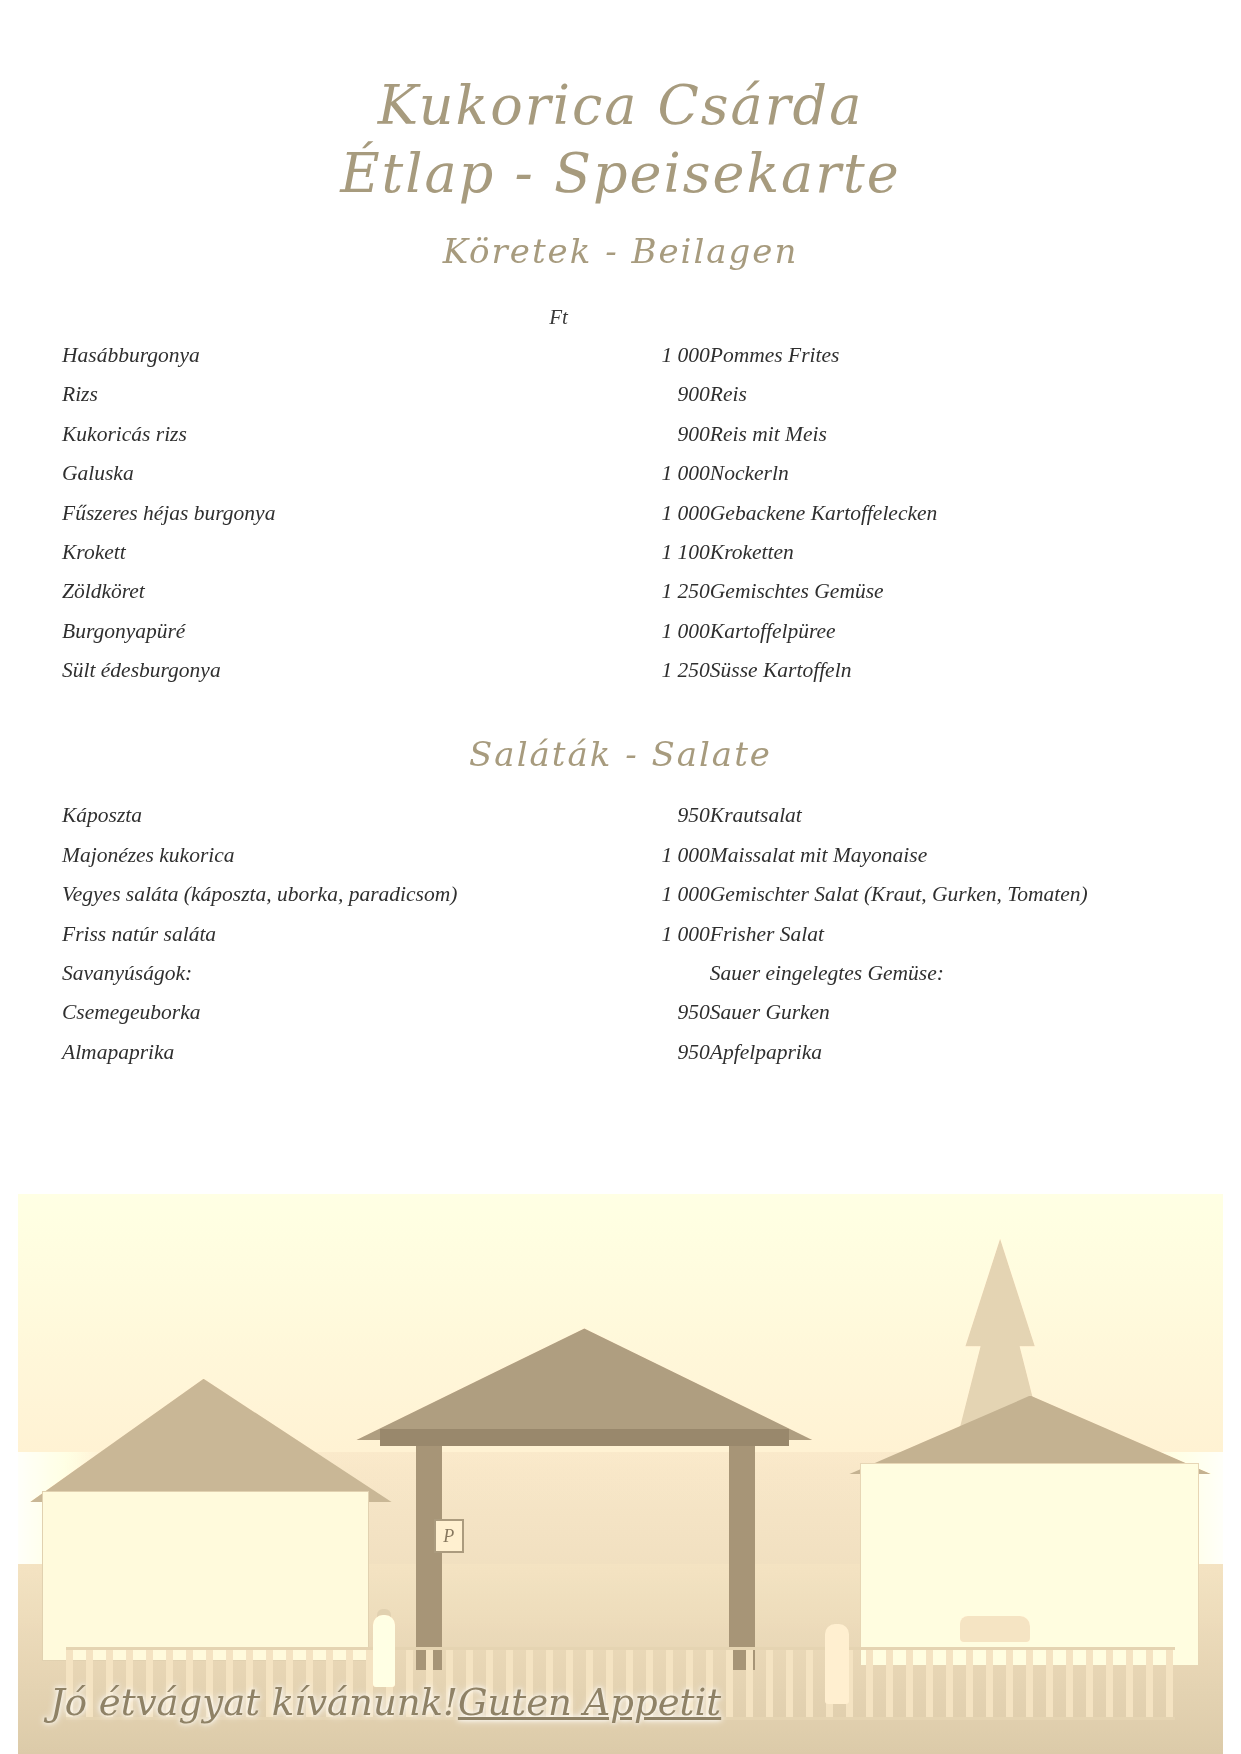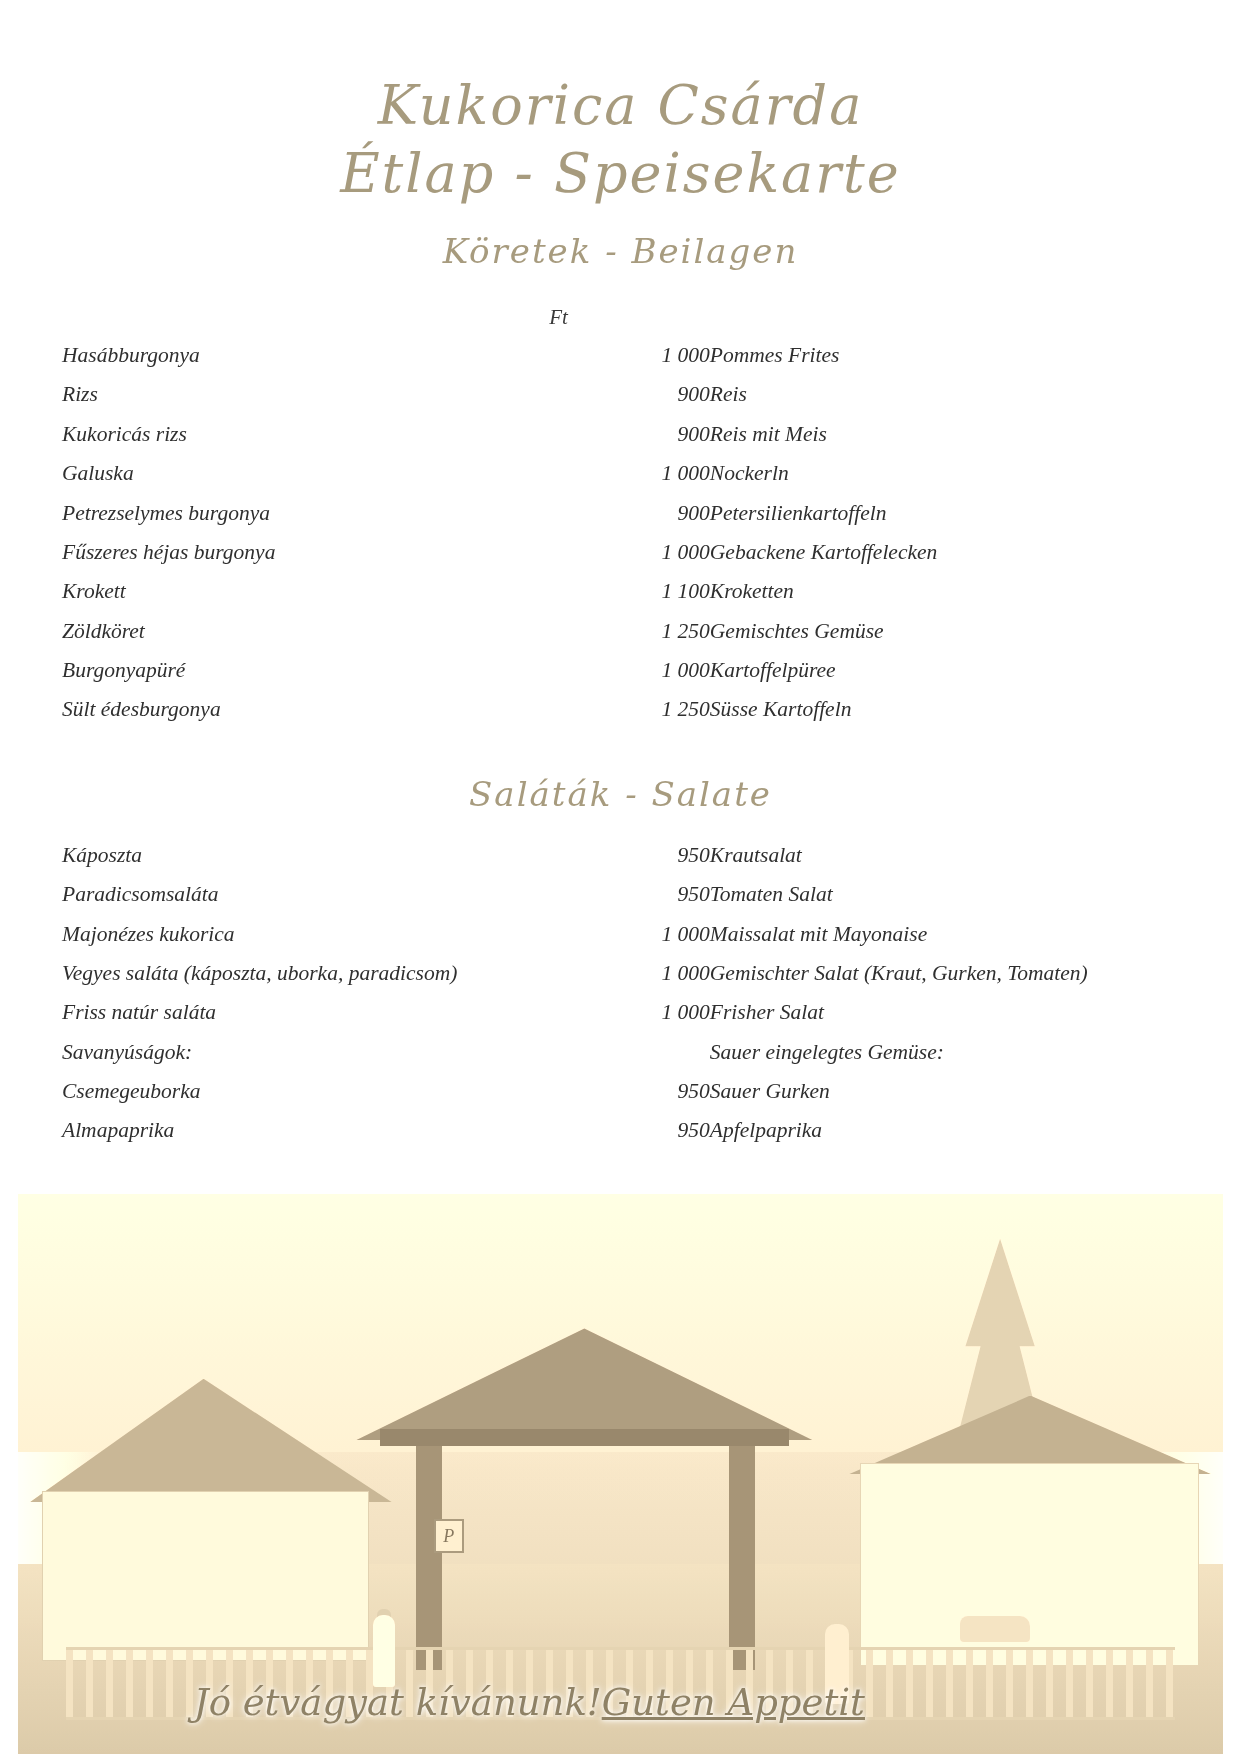--- a/index.html
+++ b/index.html
@@ -200,21 +200,21 @@
   }
   .note-block .note-de {
     margin-top: 22px;
   }
 
   .appetit {
     position: absolute;
     bottom: 30px;
     left: 0; right: 0;
     display: flex;
-    justify-content: flex-end;
+    justify-content: flex-start;
     padding: 0 46px;
     box-sizing: border-box;
     font-family: "DejaVu Serif", serif;
     font-style: italic;
     font-size: 37px;
     color: #8f8266;
     text-shadow: 0 0 4px #fff, 0 0 8px #fff;
   }
   .appetit .hu { margin-left: 4px; }
   .appetit .de { margin-right: 330px; text-decoration: underline; }
@@ -249,25 +249,20 @@
           <td class="col-hu">Kukoricás rizs</td>
           <td class="col-price">900</td>
           <td class="col-de">Reis mit Meis</td>
         </tr>
         <tr>
           <td class="col-hu">Galuska</td>
           <td class="col-price">1 000</td>
           <td class="col-de">Nockerln</td>
         </tr>
         <tr>
-          <td class="col-hu">Petrezselymes burgonya</td>
-          <td class="col-price">900</td>
-          <td class="col-de">Petersilienkartoffeln</td>
-        </tr>
-        <tr>
           <td class="col-hu">Fűszeres héjas burgonya</td>
           <td class="col-price">1 000</td>
           <td class="col-de">Gebackene Kartoffelecken</td>
         </tr>
         <tr>
           <td class="col-hu">Krokett</td>
           <td class="col-price">1 100</td>
           <td class="col-de">Kroketten</td>
         </tr>
         <tr>
@@ -289,25 +284,20 @@
     </table>
 
     <div class="section-heading salads-heading">Saláták - Salate</div>
 
     <table class="menu-table">
       <tbody>
         <tr>
           <td class="col-hu">Káposzta</td>
           <td class="col-price">950</td>
           <td class="col-de">Krautsalat</td>
-        </tr>
-        <tr>
-          <td class="col-hu">Paradicsomsaláta</td>
-          <td class="col-price">950</td>
-          <td class="col-de">Tomaten Salat</td>
         </tr>
         <tr>
           <td class="col-hu">Majonézes kukorica</td>
           <td class="col-price">1 000</td>
           <td class="col-de">Maissalat mit Mayonaise</td>
         </tr>
         <tr>
           <td class="col-hu">Vegyes saláta (káposzta, uborka, paradicsom)</td>
           <td class="col-price">1 000</td>
           <td class="col-de">Gemischter Salat (Kraut, Gurken, Tomaten)</td>

